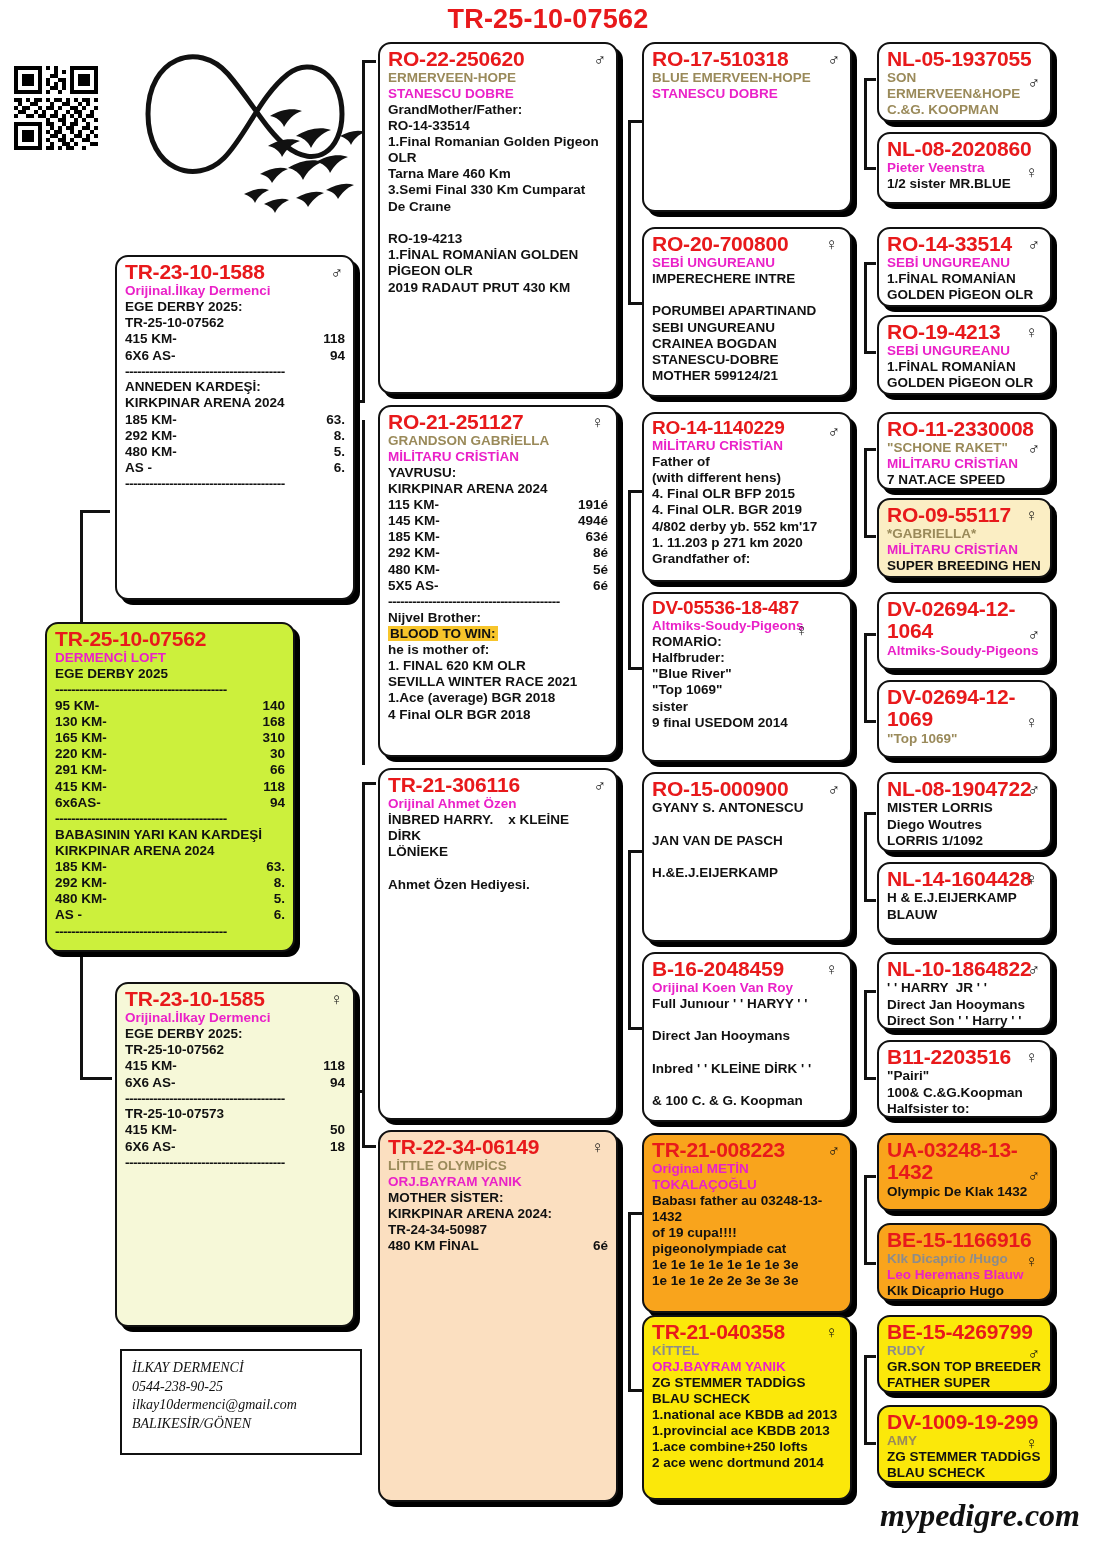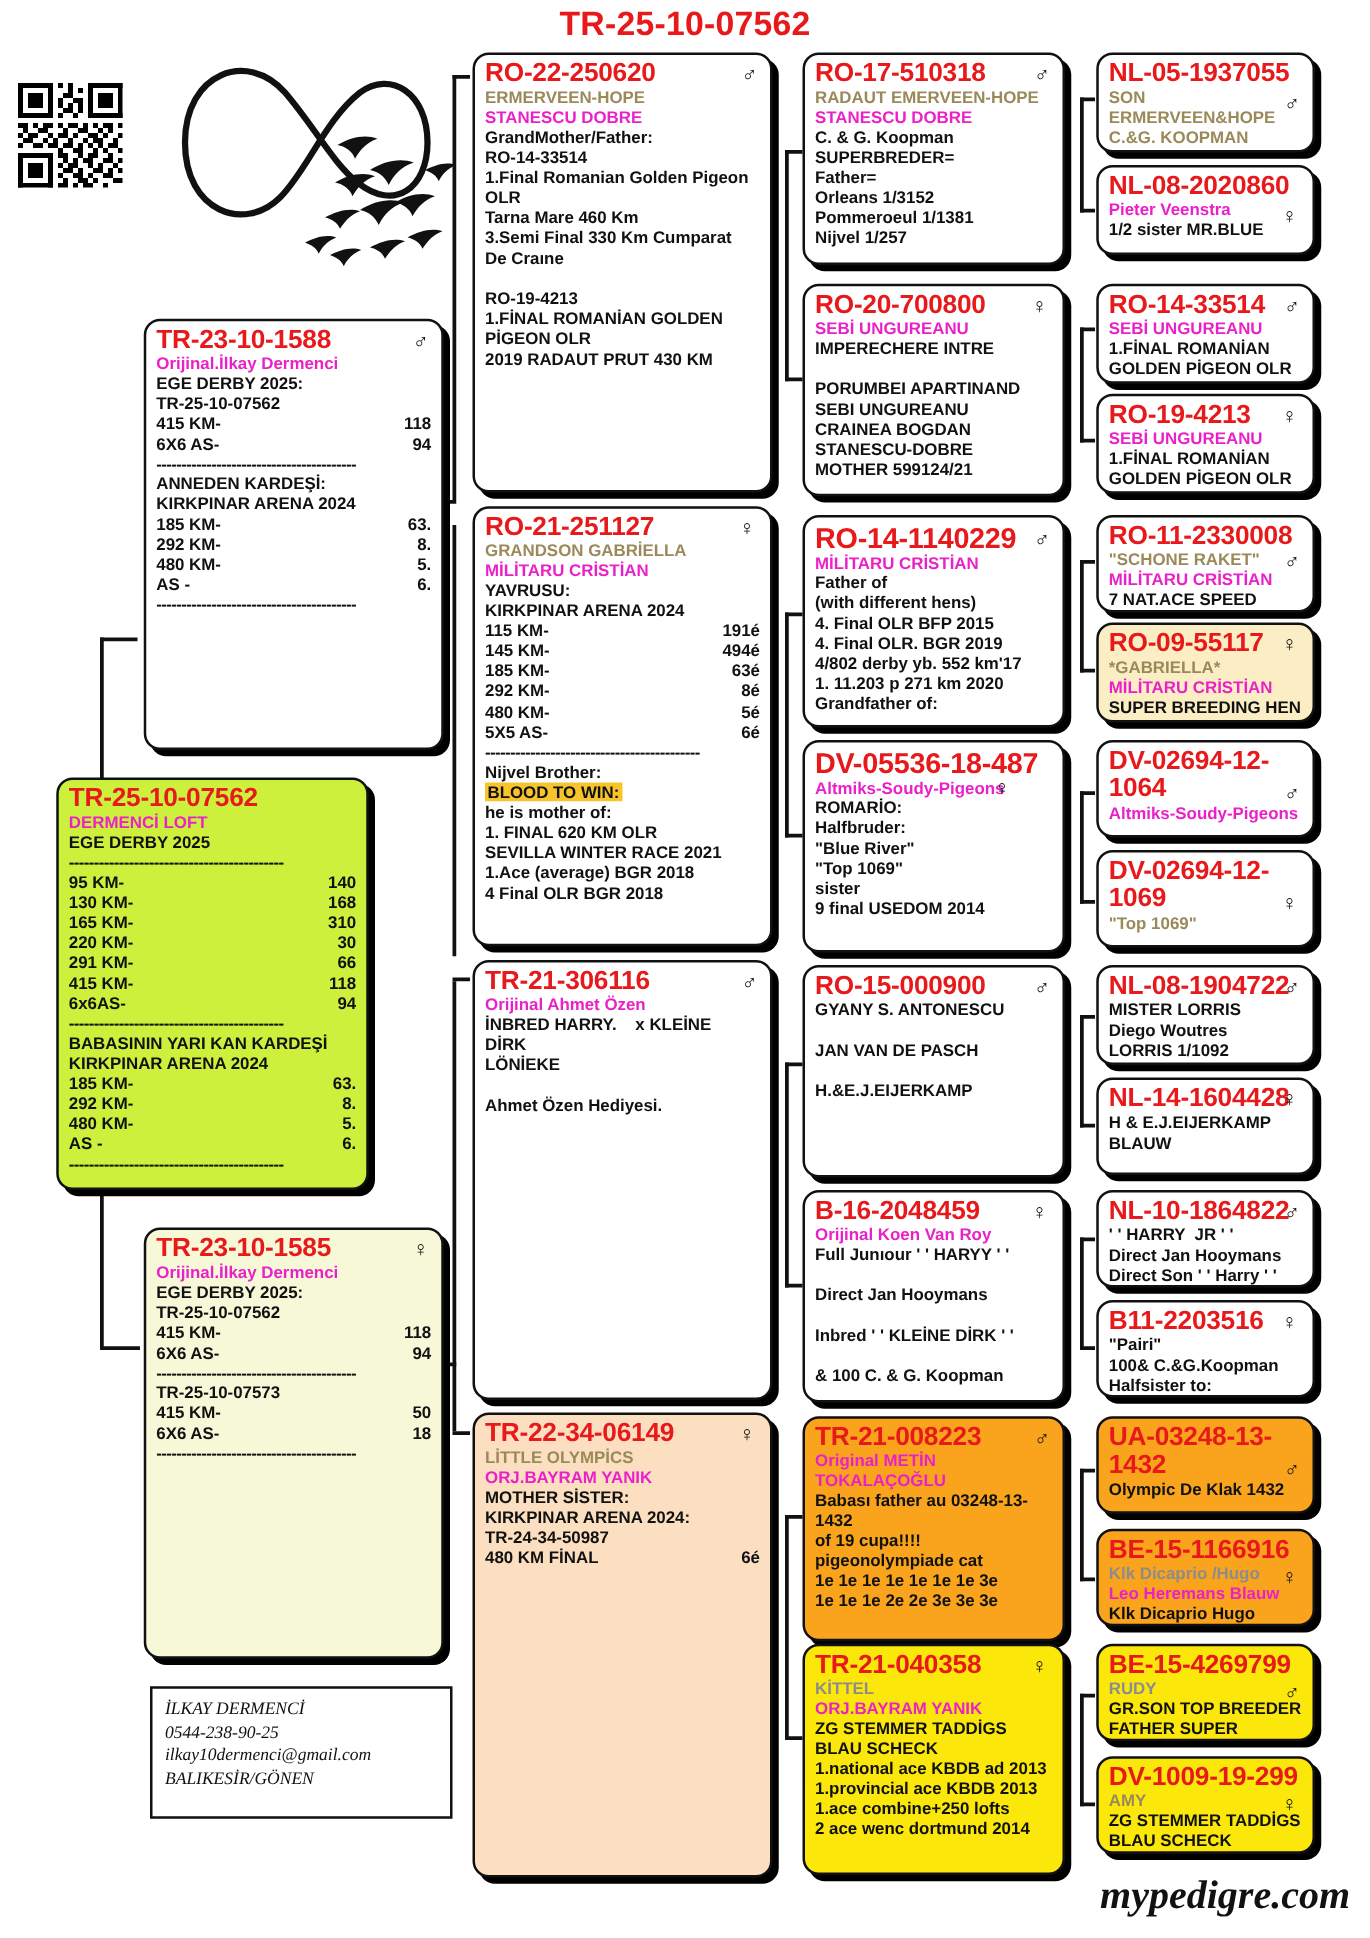--- a/index.html
+++ b/index.html
@@ -32,21 +32,21 @@
     box-shadow:5px 5px 0 0 #000000;
     overflow:hidden;
     padding:4px 8px 3px 8px;
     line-height:1.14;
   }
   .card .ring{
     font-size:21px;font-weight:bold;color:#e8191b;
     letter-spacing:-.2px;white-space:normal;margin:0 0 0px 0;
     line-height:1.07;
   }
-  .card .ring.sm{font-size:23px;}
+  .card .ring.sm{font-size:19px;}
   .card .sub1{font-size:13.5px;font-weight:bold;color:#9a8a5a;line-height:1.15;}
   .card .sub1.grey{color:#8c8c8c;}
   .card .sub2{font-size:13.5px;font-weight:bold;color:#ea21c8;line-height:1.15;}
   .card .body{font-size:13.5px;font-weight:bold;color:#111;line-height:1.2;white-space:pre-wrap;}
   .card .sex{position:absolute;font-size:17px;font-weight:bold;color:#111;line-height:1;}
   .card{position:absolute;}
   .hl{background:#f7c52b;padding:0 2px;}
 
   .row{display:flex;justify-content:space-between;font-size:13.5px;font-weight:bold;color:#111;line-height:1.2;}
   .row span:last-child{padding-left:8px;}
@@ -450,28 +450,22 @@
 TR-24-34-50987</div>
   <div class="row">
       <span>480 KM FİNAL</span>
       <span>6é</span>
     </div>
 </div>
 
 <div class="card" style="left:642px;top:42px;width:210px;height:170px;">
   <div class="sex" style="right:10px;top:7px;">♂</div>
   <div class="ring">RO-17-510318</div>
-  <div class="sub1">RADAUT EMERVEEN-HOPE</div>
+  <div class="sub1">BLUE EMERVEEN-HOPE</div>
   <div class="sub2">STANESCU DOBRE</div>
-  <div class="body">C. &amp; G. Koopman
-SUPERBREDER=
-Father=
-Orleans 1/3152
-Pommeroeul 1/1381
-Nijvel 1/257</div>
 </div>
 
 <div class="card" style="left:642px;top:227px;width:210px;height:170px;">
   <div class="sex" style="right:12px;top:7px;">♀</div>
   <div class="ring">RO-20-700800</div>
   <div class="sub2">SEBİ UNGUREANU</div>
   <div class="body">IMPERECHERE INTRE
 
 PORUMBEI APARTINAND
 SEBI UNGUREANU

